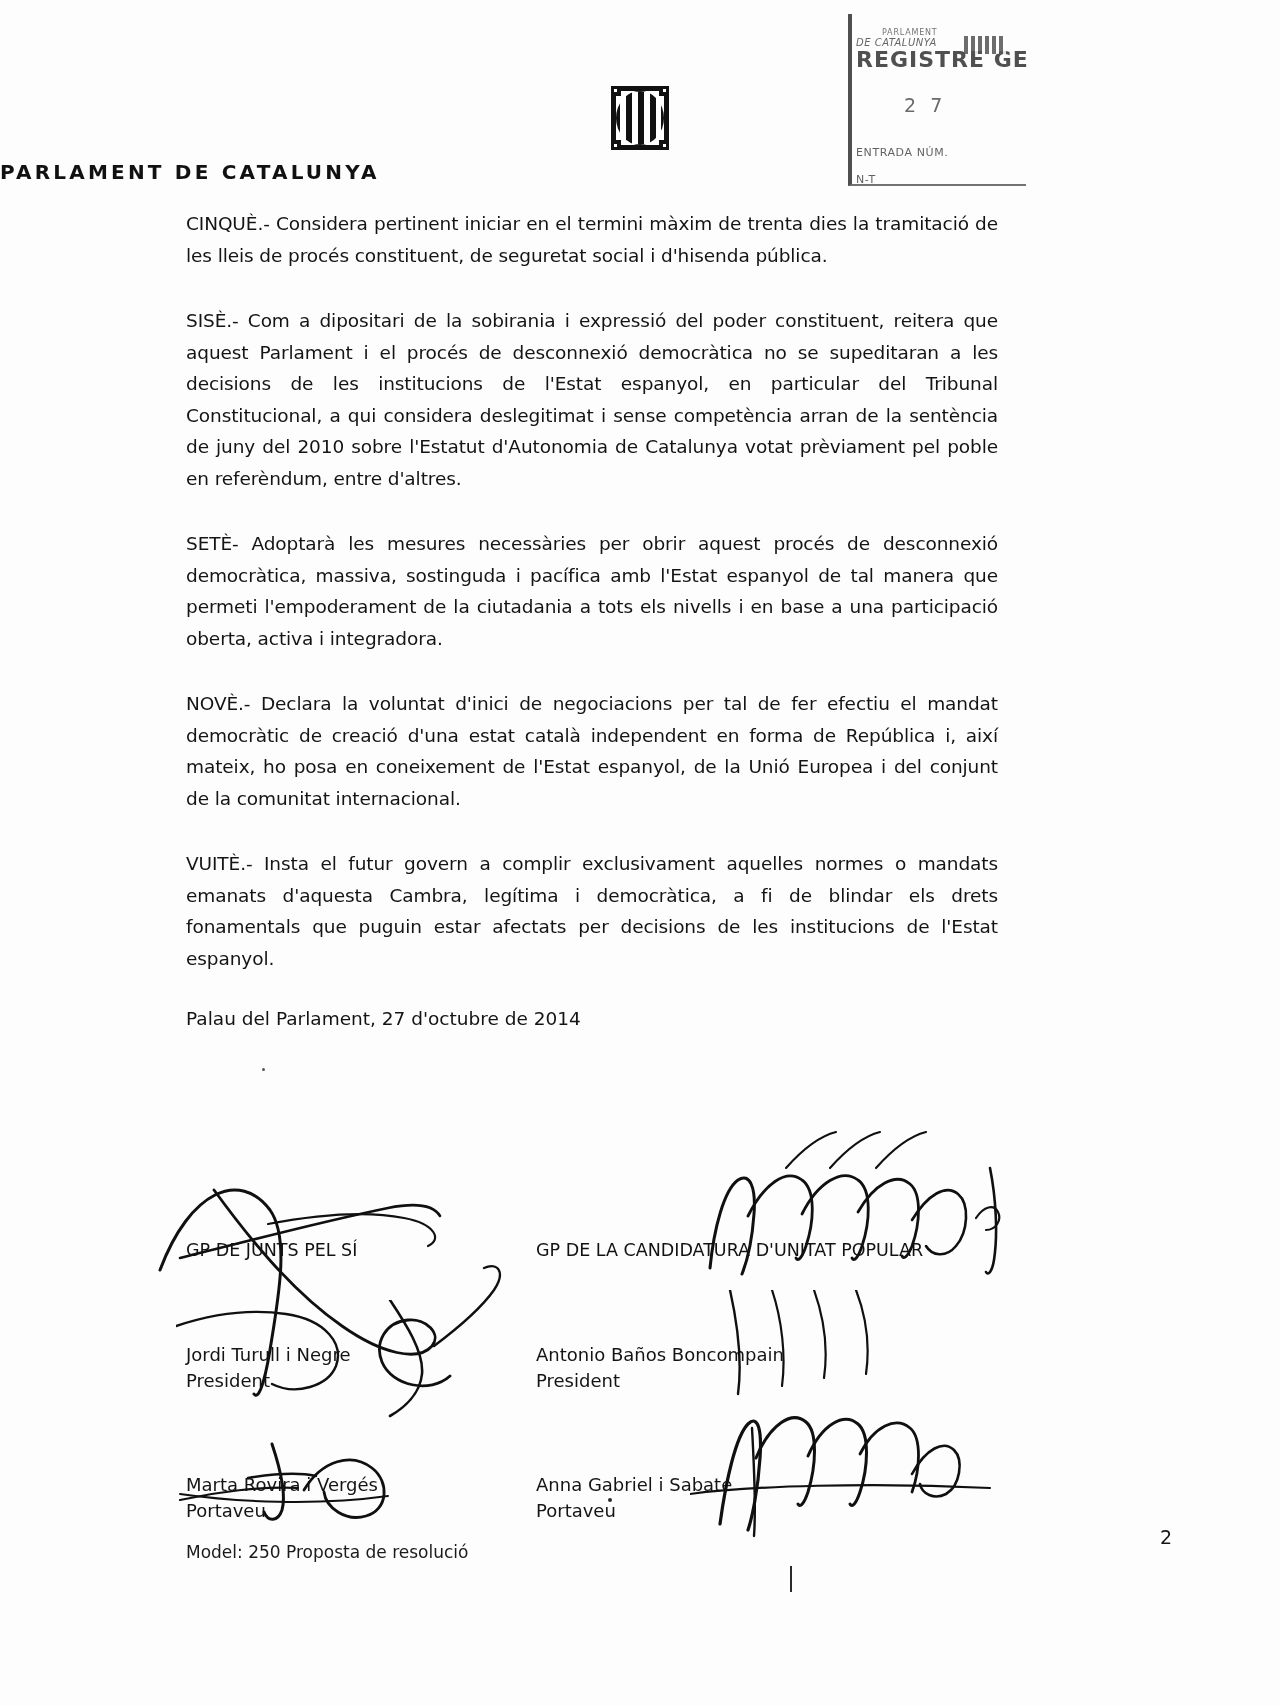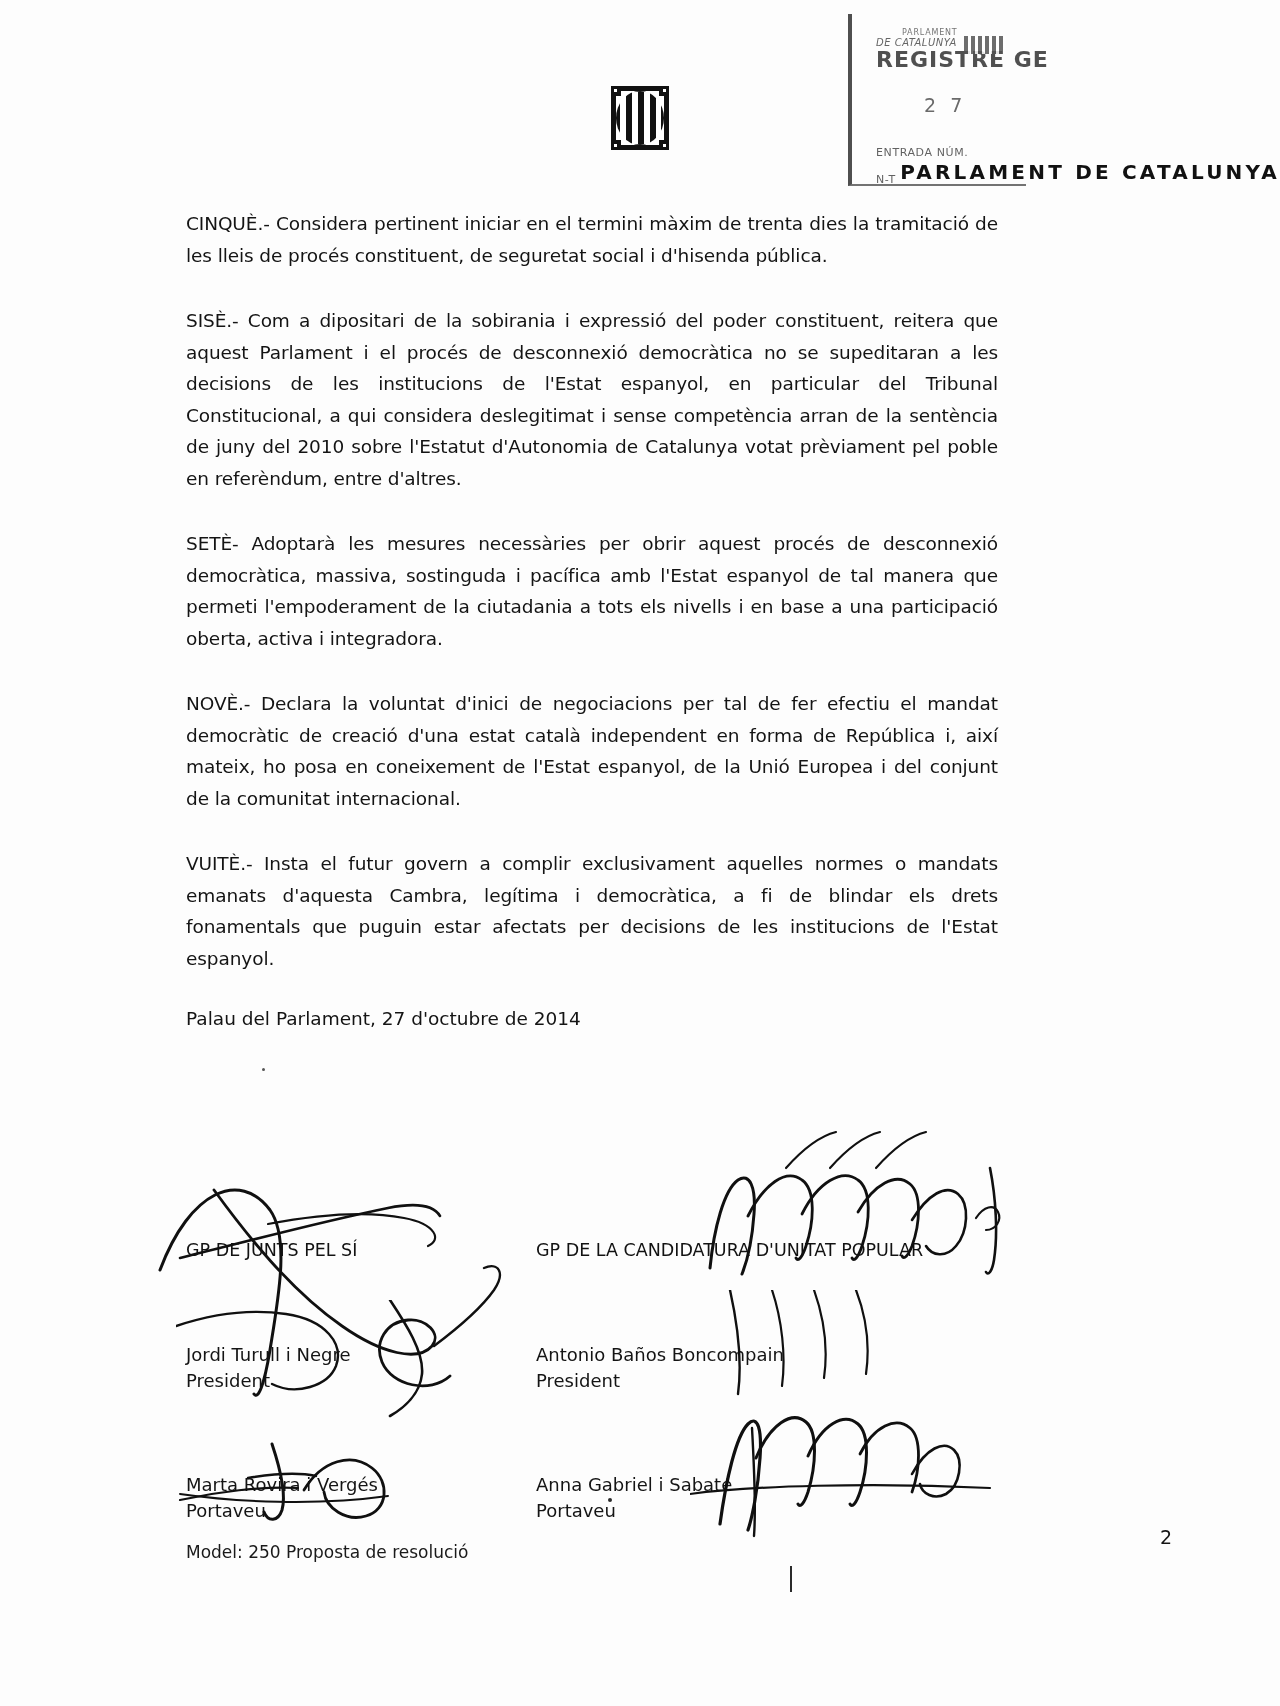--- a/index.html
+++ b/index.html
@@ -17,21 +17,21 @@
     background: #fdfdfd;
     overflow: hidden;
   }
 
   
   .header {
     position: absolute;
     top: 86px;
     left: 0;
     width: 1280px;
-    text-align: right;
+    text-align: left;
   }
   .crest {
     display: block;
     margin: 0 auto 10px auto;
     width: 58px;
     height: 64px;
   }
   .inst-name {
     font-family: "DejaVu Sans", sans-serif;
     font-size: 20px;
@@ -45,21 +45,21 @@
     position: absolute;
     left: 848px;
     top: 14px;
     width: 178px;
     height: 172px;
     border-left: 4px solid #2a2a2a;
     border-bottom: 2px solid #555;
     color: #3a3a3a;
     opacity: 0.82;
     filter: blur(0.35px);
-    padding-left: 24px;
+    padding-left: 4px;
     box-sizing: border-box;
   }
   .stamp-l1 {
     font-size: 8px;
     letter-spacing: 0.8px;
     margin-top: 14px;
     margin-left: 26px;
     color: #555;
     white-space: nowrap;
   }

